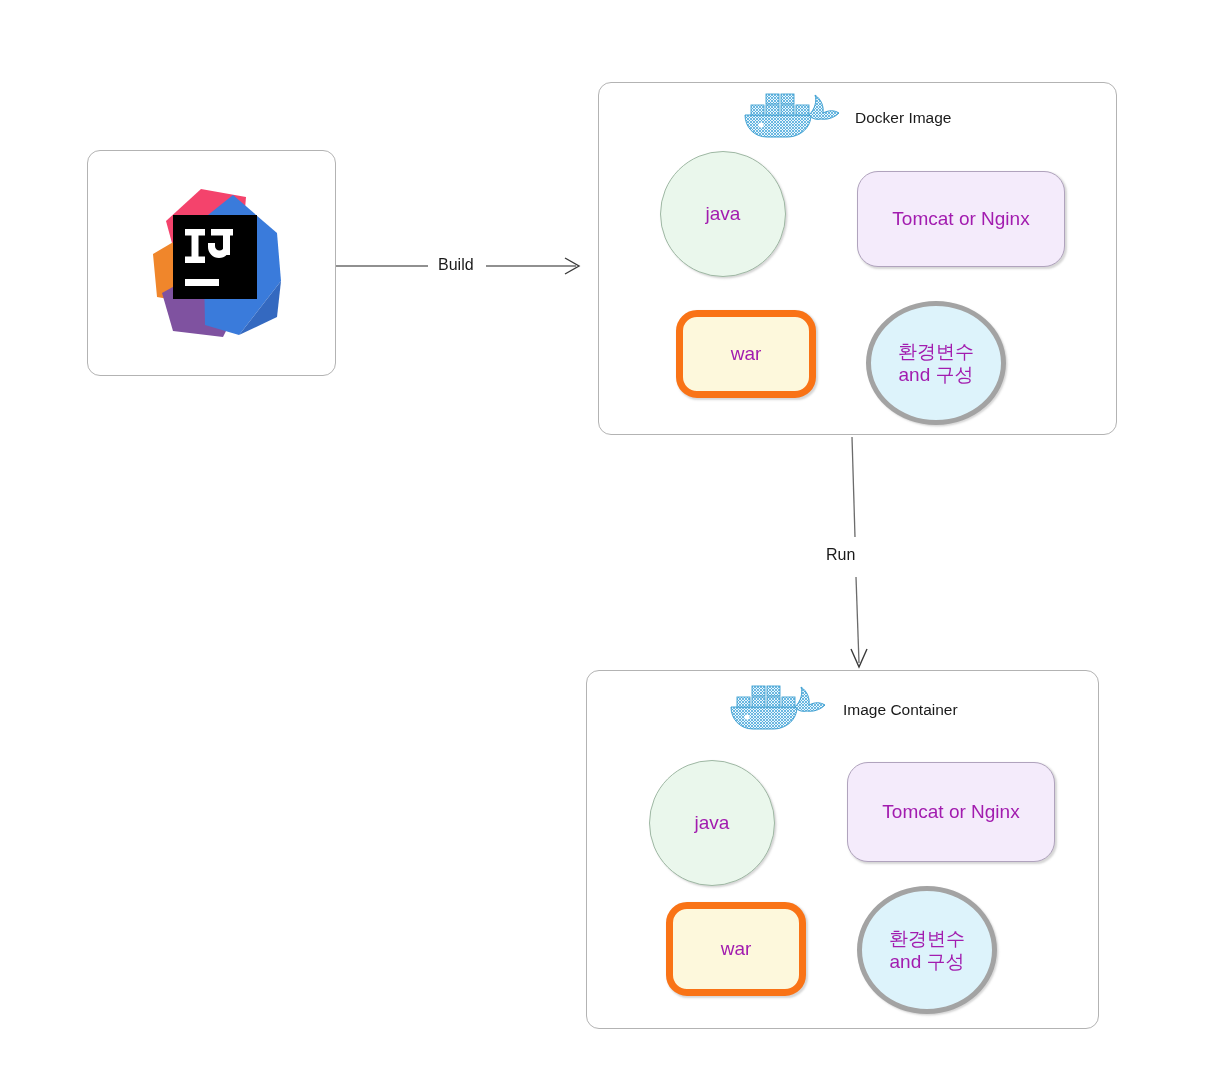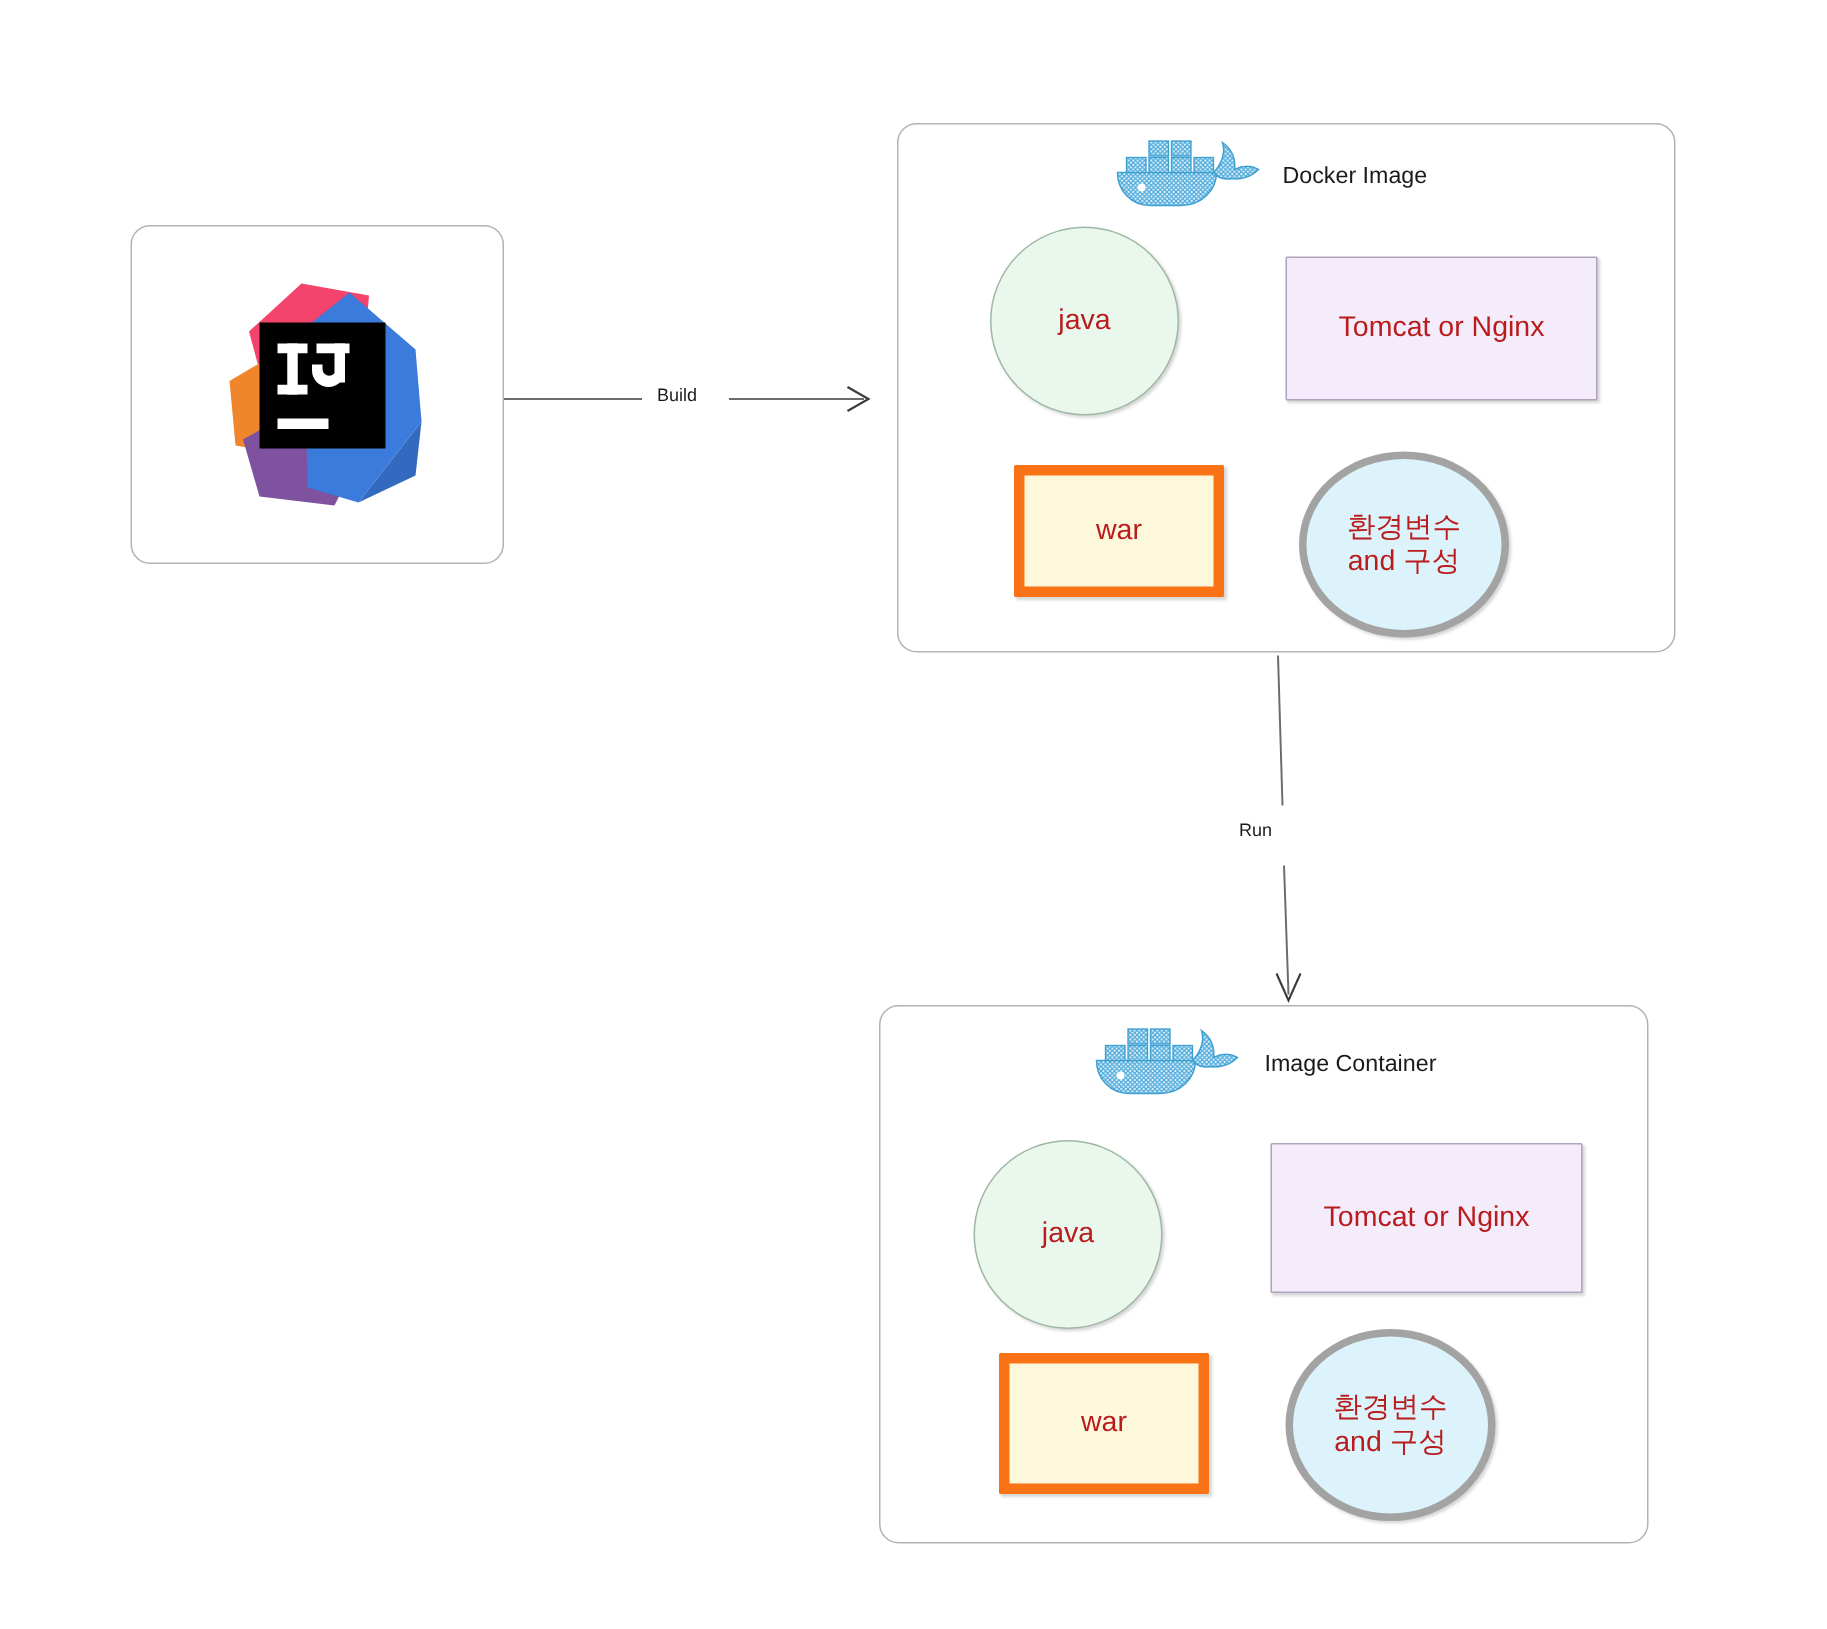--- a/index.html
+++ b/index.html
@@ -80,25 +80,25 @@
 
   
   .shape {
     position: absolute;
     box-sizing: border-box;
     display: flex;
     align-items: center;
     justify-content: center;
     text-align: center;
     line-height: 1.22;
-    color: #b91c1c;
+    color: #a21caf;
     box-shadow: 1.5px 1.5px 2px rgba(120,120,120,0.30);
   }
   .shape.circle { border-radius: 50%; }
-  .shape.rect { border-radius: 1px; }
+  .shape.rect { border-radius: 21px; }
 
   .fill-java   { background: #eaf7ec; border: 1px solid #9fb8a4; }
   .fill-tomcat { background: #f4ebfb; border: 1px solid #b0a3bd; }
   .fill-war    { background: #fdf8dc; border: 7px solid #f97316; }
   .fill-env    { background: #ddf3fb; border: 5px solid #a3a3a3; }
 
   
   #img-java    { left: 61px;  top: 68px;  width: 126px; height: 126px; font-size: 19px; }
   #img-tomcat  { left: 258px; top: 88px;  width: 208px; height: 96px;  font-size: 19px; }
   #img-war     { left: 77px;  top: 227px; width: 140px; height: 88px;  font-size: 19px; }
@@ -113,21 +113,21 @@
   
   .arrow-svg {
     position: absolute;
     overflow: visible;
   }
   #build-arrow { left: 336px; top: 243px; width: 248px; height: 46px; }
   #run-arrow   { left: 815px; top: 437px; width: 80px; height: 232px; }
 
   .arrow-label {
     position: absolute;
-    font-size: 12px;
+    font-size: 16px;
     color: #1a1a1a;
     background: #ffffff;
     padding: 0 6px;
     white-space: nowrap;
   }
   #build-label { left: 432px; top: 256px; }
   #run-label   { left: 820px; top: 546px; }
 </style>
 </head>
 <body>

